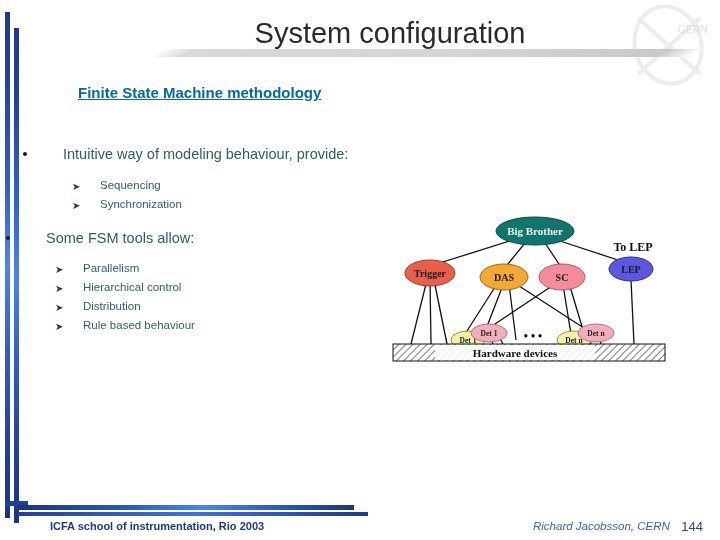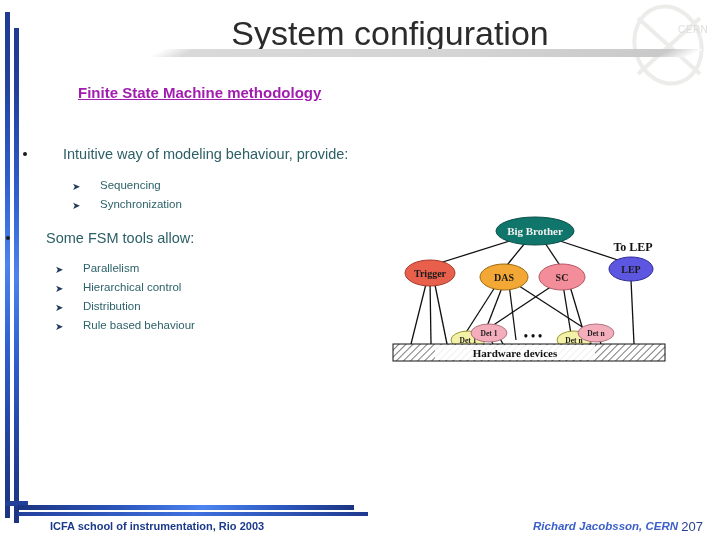--- a/index.html
+++ b/index.html
@@ -40,21 +40,21 @@
         #4b83f0 50%, #2f5fd0 66%, #21409a 86%, #1c3480 100%);
   }
 
   
   .title {
     position: absolute;
     left: 120px;
     top: 14px;
     width: 540px;
     text-align: center;
-    font-size: 34px;
+    font-size: 29px;
     line-height: 38px;
     color: #2b2b2b;
     letter-spacing: 0px;
     white-space: nowrap;
   }
   .title-rule {
     position: absolute;
     left: 148px;
     top: 49px;
     width: 540px;
@@ -83,21 +83,21 @@
     margin-left: 34px;
   }
 
   
   .subtitle {
     position: absolute;
     left: 78px;
     top: 84px;
     font-size: 15px;
     font-weight: bold;
-    color: #a21caf;
+    color: #0369a1;
     text-decoration: underline;
     white-space: nowrap;
   }
 
   
   .bullet-block { position: absolute; }
   .l1 {
     position: relative;
     font-size: 14.5px;
     color: #2c5f66;
@@ -173,21 +173,21 @@
     font-size: 11px;
     font-weight: bold;
     color: #1b3a8c;
     white-space: nowrap;
   }
   .footer-right {
     position: absolute;
     left: 533px;
     top: 520px;
     font-size: 11.5px;
-    font-weight: bold;
+    font-weight: normal;
     font-style: italic;
     color: #3a5fc9;
     white-space: nowrap;
   }
   .footer-page {
     position: absolute;
     left: 703px;
     top: 519px;
     font-size: 13px;
     color: #2a3f8f;
@@ -355,15 +355,15 @@
         <text x="130" y="141" text-anchor="middle" font-family="'Liberation Serif',serif" font-size="11" font-weight="bold" fill="#111111">Hardware devices</text>
       </g>
     </svg>
   </div>
 
   <div class="footer-tick"></div>
   <div class="footer-rule-a"></div>
   <div class="footer-rule-b"></div>
   <div class="footer-left">ICFA school of instrumentation, Rio 2003</div>
   <div class="footer-right">Richard Jacobsson, CERN</div>
-  <div class="footer-page">207</div>
+  <div class="footer-page">144</div>
 
 </div>
 
 </body></html>

